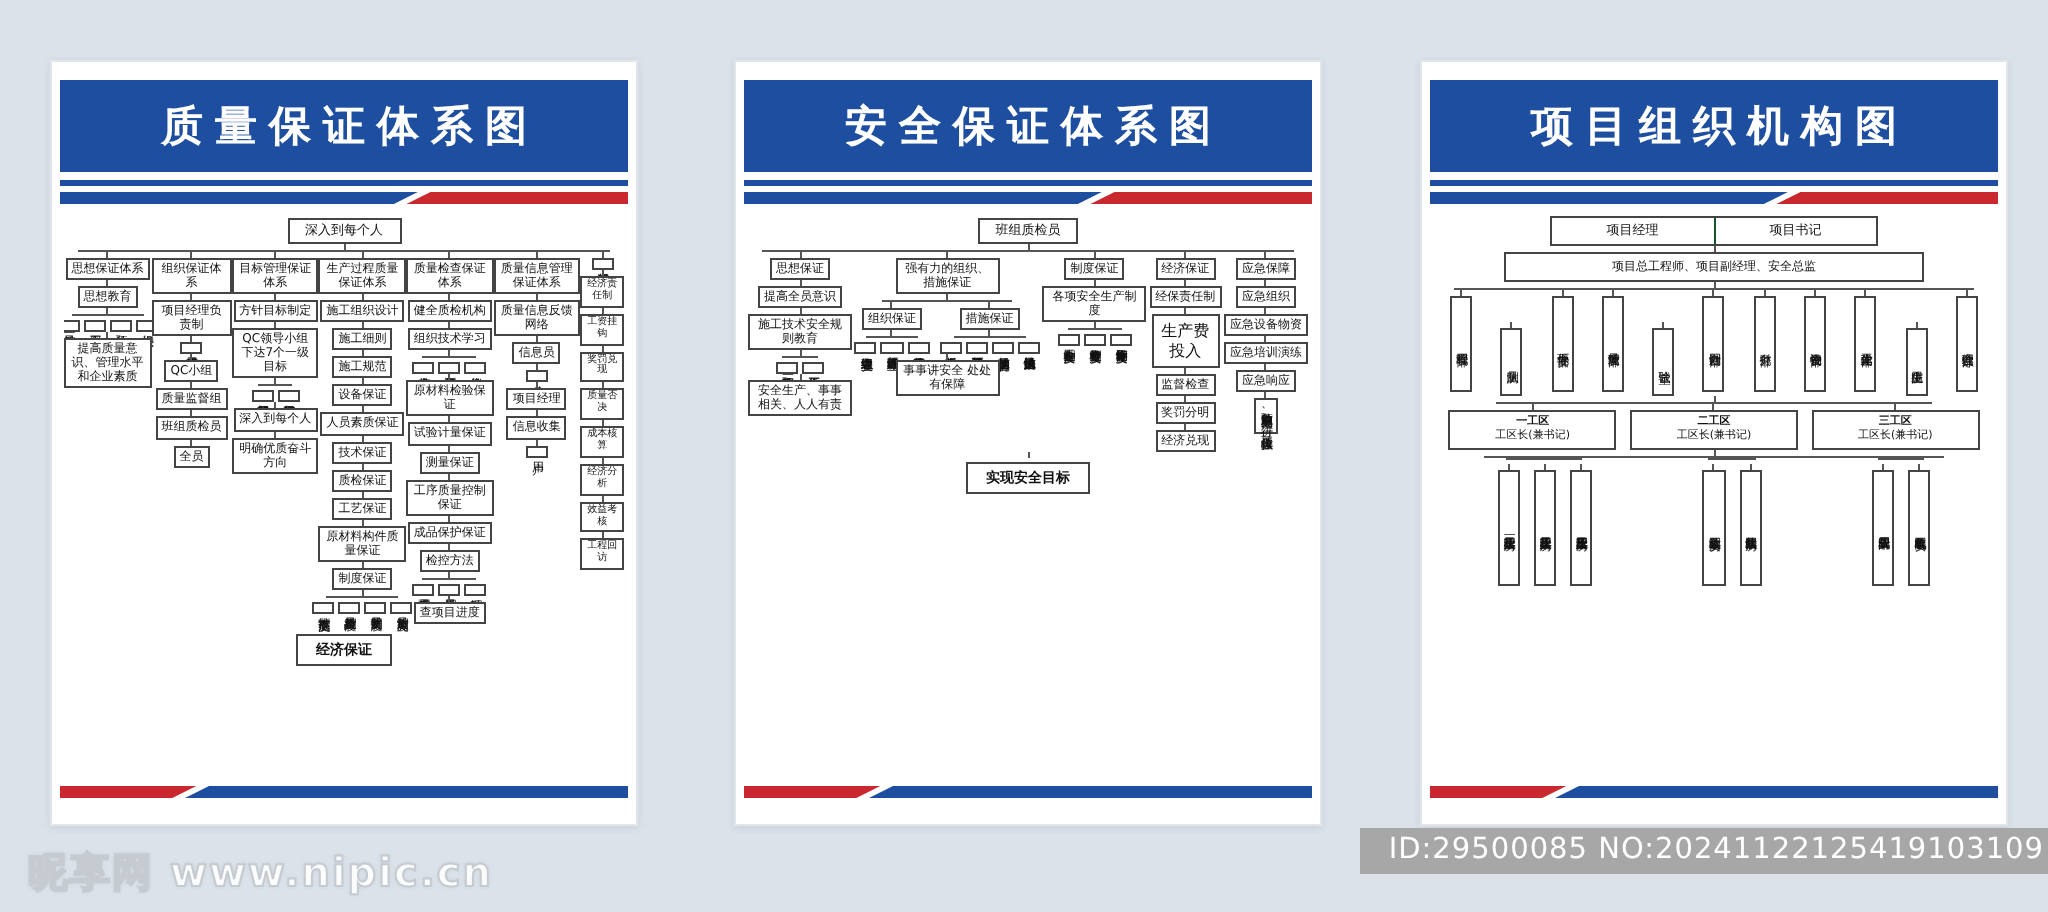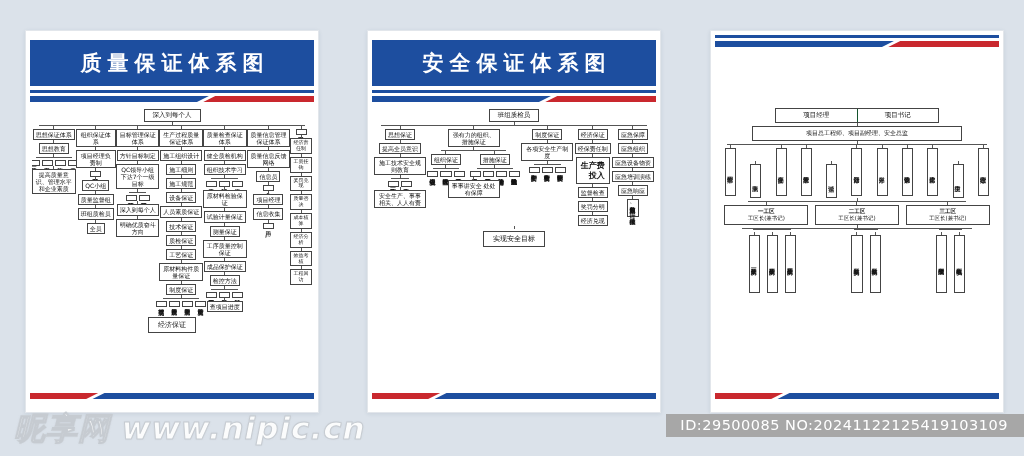--- a/index.html
+++ b/index.html
@@ -40,27 +40,27 @@
   .hbar.main { width:95%; }
   .cols { display:flex; justify-content:space-between; align-items:flex-start; }
   .col { display:flex; flex-direction:column; align-items:center; min-width:0; }
   .box { border:1px solid #444; color:#111; background:#fff; font-size:6px;
     line-height:1.18; padding:1px 2px; text-align:center; box-sizing:border-box; }
   .box.h  { white-space:nowrap; }
   .box.h2 { max-width:52px; }
   .box.h3 { font-size:5px; max-width:26px; padding:1px; }
   .box.v  { writing-mode:vertical-rl; text-orientation:upright; padding:2px 1px; white-space:nowrap; }
   .box.vw { writing-mode:vertical-rl; text-orientation:upright; max-height:64px; padding:2px 1px; }
-  .box.big { font-size:8px; font-weight:bold; max-width:34px; padding:3px 4px;text-align:right; }
+  .box.big { font-size:8px; font-weight:normal; max-width:34px; padding:3px 4px; }
   .col-head { }
   .grpwrap, .branchwrap { display:flex; flex-direction:column; align-items:center; }
   .ghbar { border-top:1px solid #555; width:72%; margin:0 auto 0; }
   .grp { display:flex; gap:2px; justify-content:center; padding-top:2px; }
   .bottom-box { margin:2px auto 16px; width:max-content; border:1px solid #444;
-    font-size:7px; font-weight:normal; padding:2px 9px; color:#111; }
+    font-size:7px; font-weight:bold; padding:2px 9px; color:#111; }
   
   .org-sub { margin:8px 4px 1px; text-align:center; font-size:8.5px; font-weight:bold; color:#111; }
   .split { margin:3px auto 0; display:flex; width:162px; border:1px solid #444; }
   .split .cell { flex:1; text-align:center; font-size:6.5px; padding:2px 0; color:#111; }
   .split .cell + .cell { border-left:1px solid #14532d; }
   .widebox { margin:0 auto; width:208px; border:1px solid #444; font-size:6px;
     text-align:center; padding:2px 0; color:#111; }
   .dept-row { display:flex; justify-content:space-between; padding:0 8px; align-items:flex-start; }
   .dept { display:flex; flex-direction:column; align-items:center; }
   .dept .box.v { min-height:48px; }
@@ -69,27 +69,27 @@
   .zone-row { display:flex; justify-content:space-around; padding:0 4px; }
   .zone { border:1px solid #444; font-size:5.5px; line-height:1.25; text-align:center;
     padding:2px 3px; width:76px; color:#111; }
   .zone div:first-child { font-weight:bold; }
   .team-row { display:flex; justify-content:space-around; align-items:flex-start; padding:0 4px; }
   .tgroup { display:flex; flex-direction:column; align-items:center; }
   .tgrow { display:flex; gap:7px; padding-top:2px; }
   .tg .box.v { min-height:58px; }
   
   .watermark {
-    position:absolute; left:14px; bottom:6px; font-size:31px; font-style:italic;
+    position:absolute; left:14px; bottom:6px; font-size:20px; 
     font-weight:bold; letter-spacing:1px; color:rgba(255,255,255,.93);
     -webkit-text-stroke:1px #c6cbd1; text-shadow:0 0 2px rgba(180,186,193,.6);
   }
   .idbadge {
     position:absolute; right:0; top:414px; background:#a7a7a7; color:#fff;
-    font-size:14.5px; padding:3px 16px 4px 14px; letter-spacing:.5px;
+    font-size:14.5px; padding:3px 2px 4px 14px; letter-spacing:.5px;
   }
 </style>
 </head>
 <body>
 
 <div class="panel" id="p1">
   <div class="phead">质量保证体系图</div>
   <div class="thinline"></div>
   <div class="stripe-top">
     <div class="st-blue"></div>
@@ -390,20 +390,21 @@
     <div class="stub"></div>
     <div class="bottom-box">实现安全目标</div>
   </div>
   <div class="stripe-bottom">
     <div class="sb-red"></div>
     <div class="sb-blue"></div>
   </div>
 </div>
 
 <div class="panel" id="p3">
+  <div class="phead">项目组织机构图</div>
   <div class="thinline"></div>
   <div class="stripe-top">
     <div class="st-blue"></div>
     <div class="st-red"></div>
   </div>
   <div class="content" style="top:74px">
     <div class="split">
       <div class="cell">项目经理</div>
       <div class="cell">项目书记</div>
     </div>

